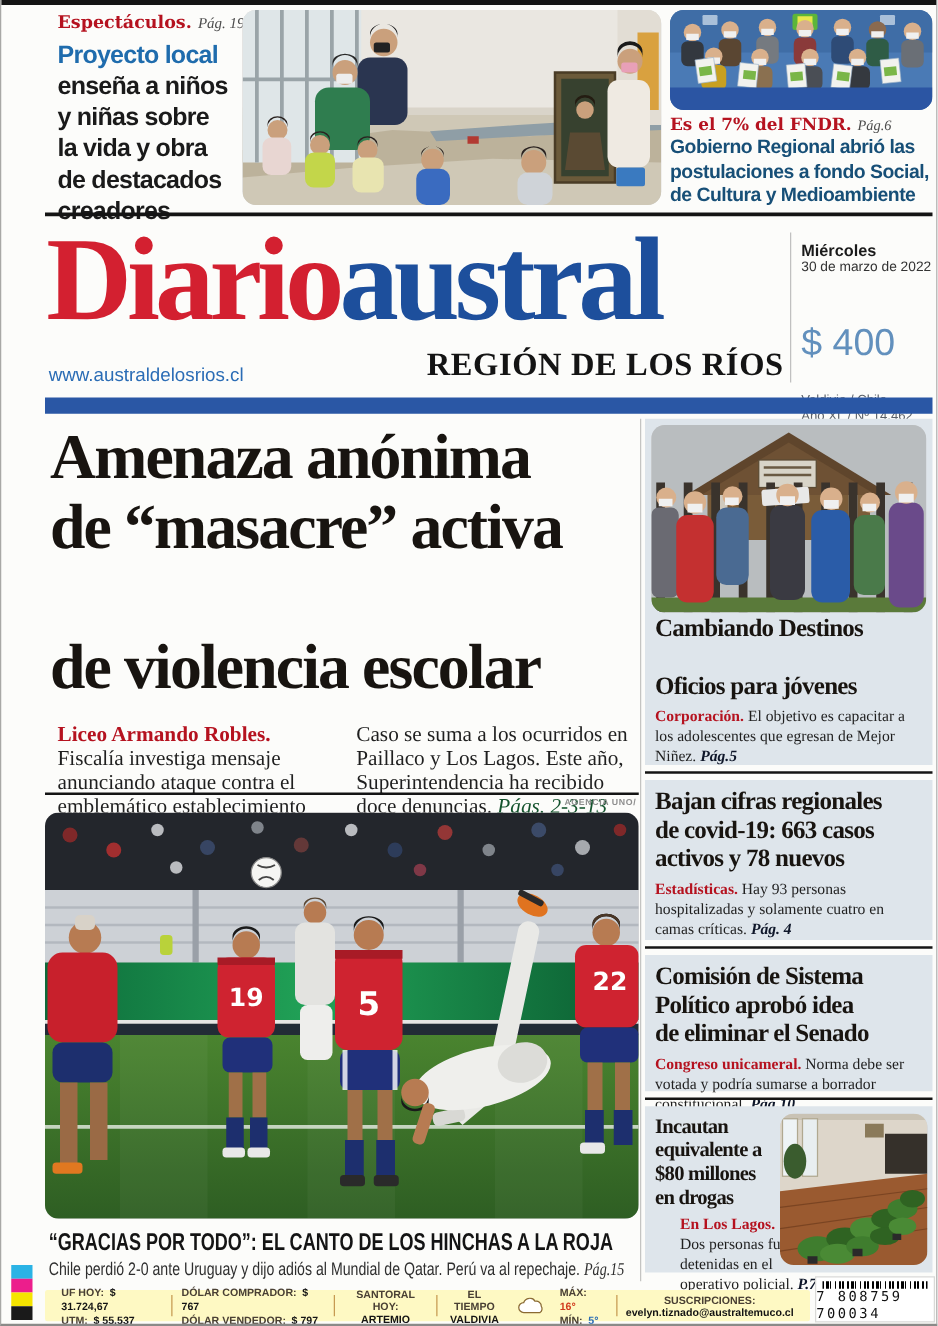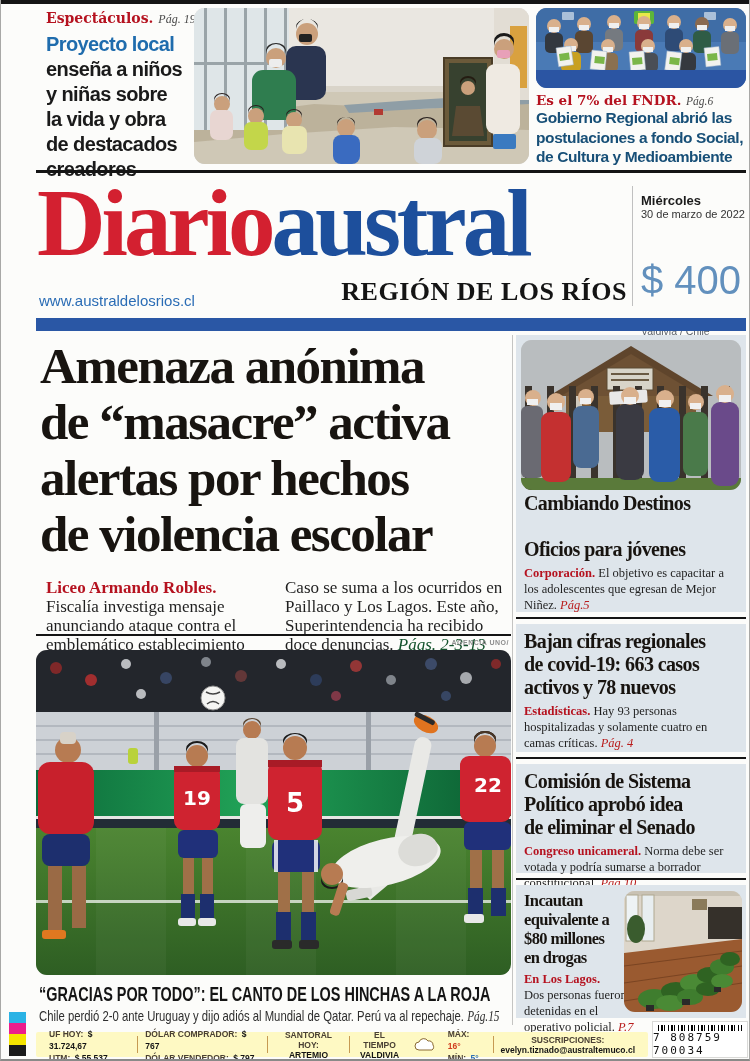--- a/index.html
+++ b/index.html
@@ -33,21 +33,21 @@
   .mast-title { position:absolute; left:36px; top:176px; font-family:"Liberation Serif",serif;
                 font-weight:bold; font-size:95px; line-height:95px; letter-spacing:-4px; white-space:nowrap; }
   .mast-title .t-red  { color:#d32030; }
   .mast-title .t-blue { color:#1d4f9c; }
   .mast-region { position:absolute; right:122px; top:277px; font-family:"Liberation Serif",serif;
                  font-weight:bold; font-size:26px; letter-spacing:0.5px; color:#141414; }
   .mast-web { position:absolute; left:38px; top:292px; font-weight:normal; font-size:15px; color:#2a6cb5; }
   .mast-right { position:absolute; left:640px; top:193px; width:104px; }
   .mast-right .day  { font-weight:bold; font-size:13px; color:#1a1a1a; }
   .mast-right .date { font-size:11px; color:#333; }
-  .mast-right .price { margin-top:38px; font-size:40px; color:#6290bd; font-weight:normal; }
+  .mast-right .price { margin-top:38px; font-size:30px; color:#6290bd; font-weight:normal; }
   .mast-right .place, .mast-right .edition { font-size:10.5px; color:#5a6068; line-height:13px; }
   .mast-right .place { margin-top:22px; }
   .mast-vline { position:absolute; left:631px; top:186px; width:1px; height:120px; background:#c0c0c0; }
 
   .bluebar { position:absolute; left:35px; top:318px; width:710px; height:13px; background:#2a57a5; }
 
   
   .lead-head { position:absolute; left:39px; top:338px; width:472px;
                font-family:"Liberation Serif",serif; font-weight:bold; color:#181410;
                font-size:51px; line-height:56px; letter-spacing:-1.5px; }
@@ -69,31 +69,31 @@
   .cap-sub .pageref { font-family:"Liberation Serif",serif; font-style:italic; }
 
   
   .col-vline { position:absolute; left:511px; top:335px; width:1px; height:690px; background:#c4c4c2; }
   .card { position:absolute; left:515px; width:230px; background:#dee5eb; }
   .card .head { font-family:"Liberation Serif",serif; font-weight:bold; color:#181410;
                 font-size:20px; line-height:23px; letter-spacing:-0.6px; padding:0 8px; }
   .card .sub  { font-family:"Liberation Serif",serif; font-size:12.5px; line-height:16px;
                 color:#1f1f1f; padding:4px 8px 0 8px; }
   .card .sub .dk { font-weight:bold; color:#b5121f; }
-  .card .sub .pageref { font-style:italic; color:#b91c1c; }
+  .card .sub .pageref { font-style:italic; color:#0f172a;font-weight:bold; }
   .card1 { top:335px; height:277px; }
   .ph-escuela { left:520px; top:340px; width:220px; height:150px; }
   .card1 .head { padding-top:157px; }
   .rule-r { position:absolute; left:515px; width:230px; height:2px; background:#141414; }
   .r1 { top:617px; } .r2 { top:757px; } .r3 { top:878px; }
   .card2 { top:624px; height:128px; padding-top:6px; }
   .card3 { top:764px; height:109px; padding-top:6px; }
   .card4 { top:885px; height:133px; padding-top:6px; }
   .card4 .head { font-size:16.5px; line-height:19px; width:112px; }
-  .card4 .sub { width:118px; padding-right:0; }
+  .card4 .sub { width:118px; padding-right:0;margin-left:20px; }
   .card4 .sub .dk { display:block; }
   .ph-drugs { left:623px; top:891px; width:118px; height:121px; }
 
   
   .barcode { position:absolute; left:651px; top:1021px; width:96px; height:37px; background:#fff;
              border:1px solid #d9d9d7; display:flex; flex-direction:column; align-items:center; }
   .barcode .bars { margin-top:3px; width:84px; height:22px;
     background:
       repeating-linear-gradient(90deg,#000 0 1px,#fff 1px 3px,#000 3px 5px,#fff 5px 6px,#000 6px 7px,#fff 7px 10px);
   }
@@ -274,21 +274,21 @@
     <div class="price">$ 400</div>
     <div class="place">Valdivia / Chile</div>
     <div class="edition">Año XL / Nº 14.462</div>
   </div>
 
   <div class="bluebar"></div>
 
   <div class="lead-head">
     <span>Amenaza anónima</span><br>
     <span>de “masacre” activa</span><br>
-    <span>alertas por hechos</span><br>
+    <br>
     <span>de violencia escolar</span>
   </div>
   <div class="deck">
     <div class="col">
       <span class="dk">Liceo Armando Robles.</span><span> Fiscalía investiga mensaje anunciando ataque contra el emblemático establecimiento valdiviano.</span>
     </div>
     <div class="col">
       <span>Caso se suma a los ocurridos en Paillaco y Los Lagos. Este año, Superintendencia ha recibido doce denuncias. </span><span class="pageref">Págs. 2-3-13</span>
     </div>
   </div>

